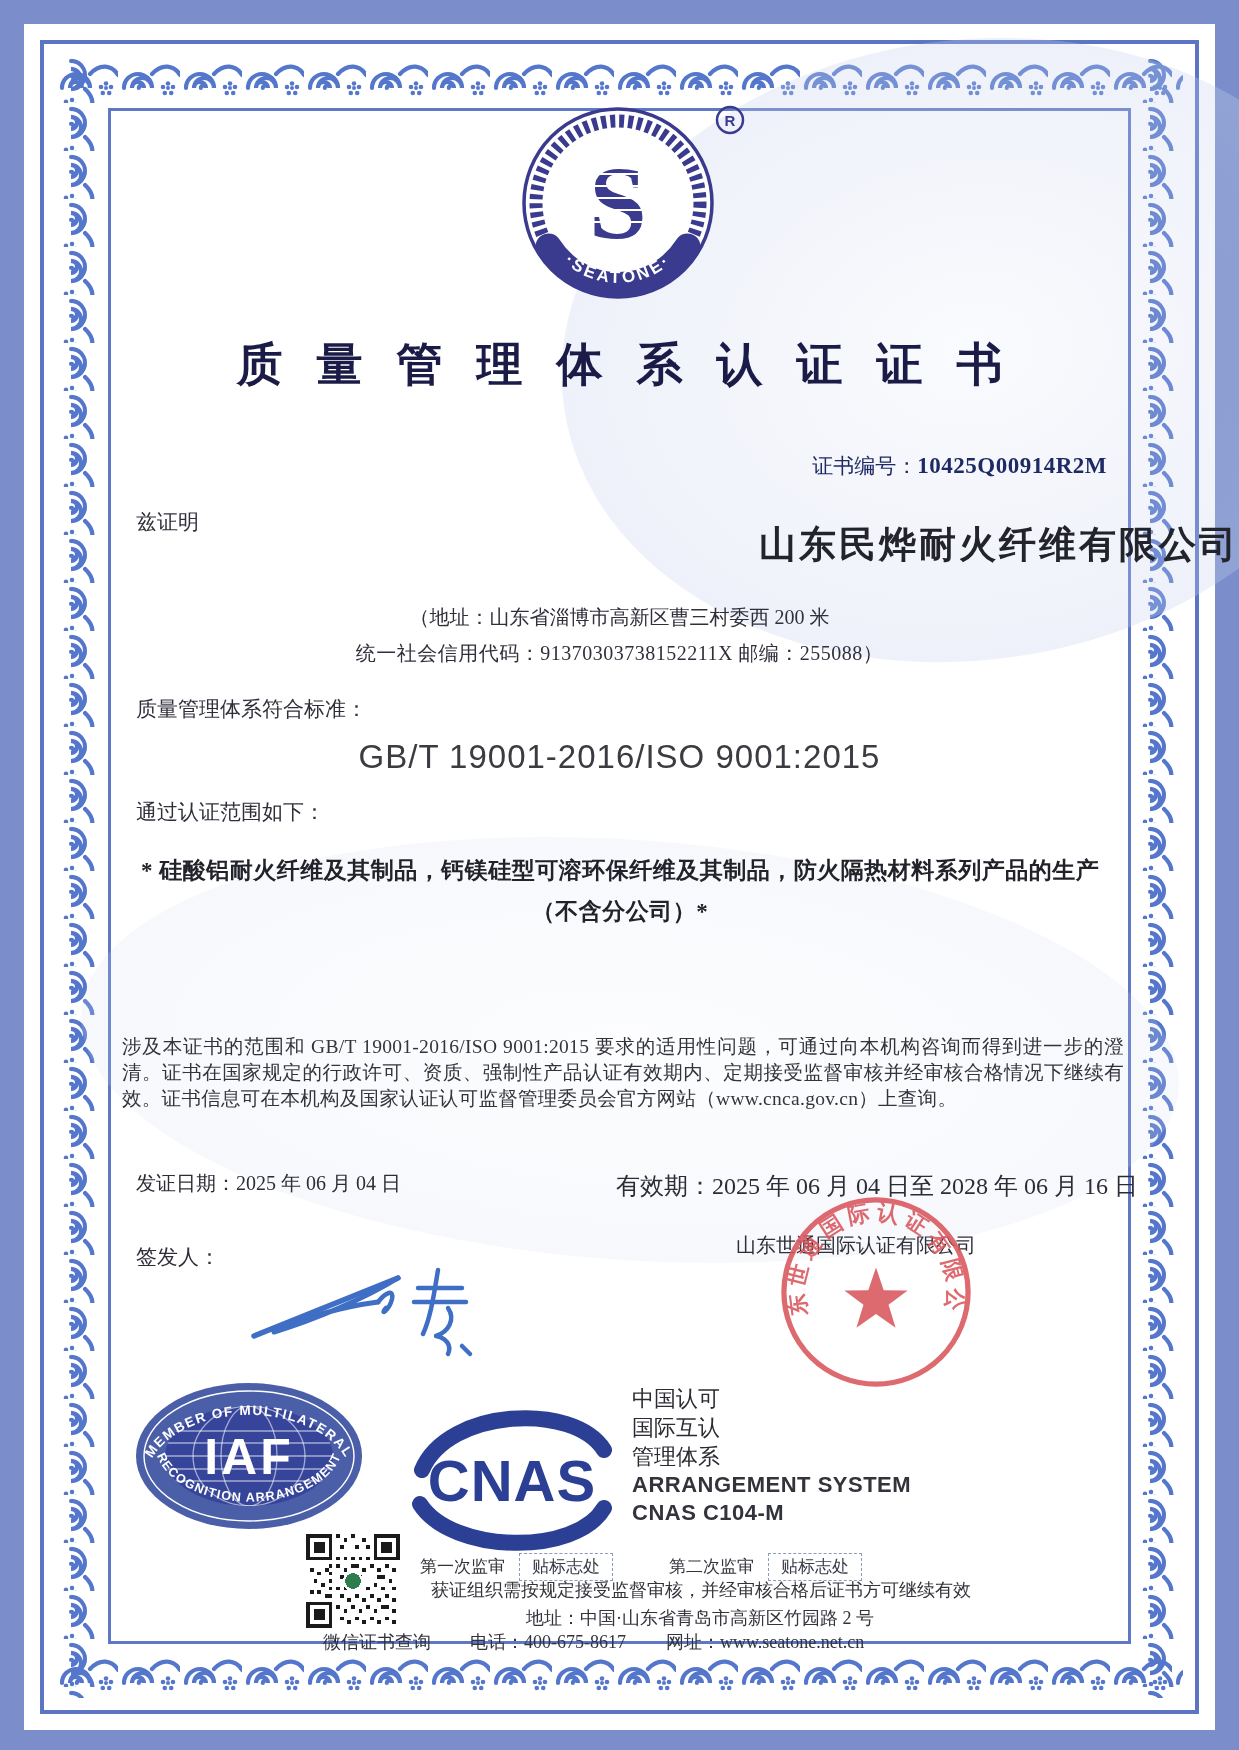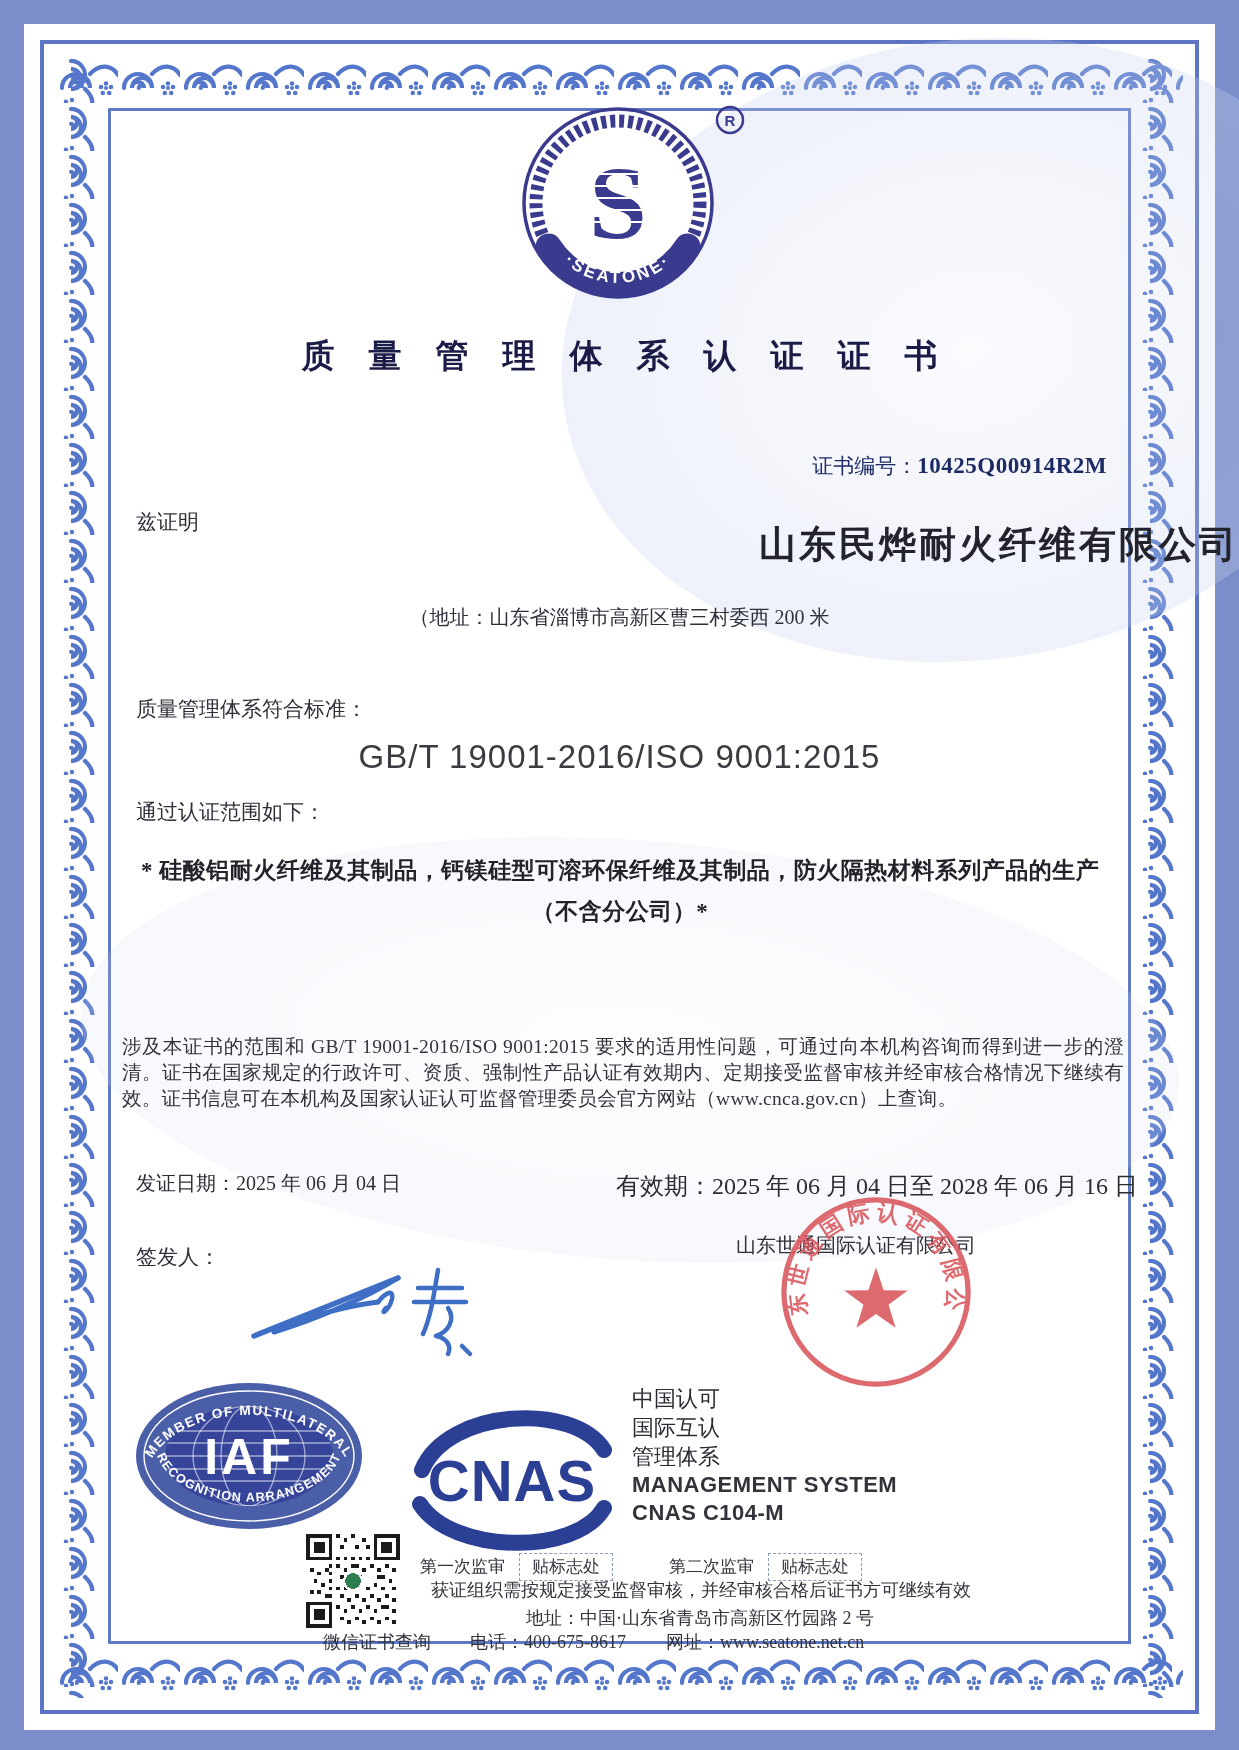--- a/index.html
+++ b/index.html
@@ -21,21 +21,21 @@
   .wm1{position:absolute;left:560px;top:40px;width:820px;height:620px;border-radius:50%;
     background:radial-gradient(closest-side,rgba(204,213,238,0.10),rgba(198,209,236,0.30));
     transform:rotate(-8deg);z-index:1;}
   .wm2{position:absolute;left:80px;top:840px;width:1100px;height:420px;border-radius:50%;
     background:radial-gradient(closest-side,rgba(214,221,240,0.05),rgba(210,218,238,0.18));
     transform:rotate(4deg);z-index:1;}
   .content{position:absolute;left:0;top:0;width:1239px;height:1750px;z-index:2;}
 
   .seatone-logo{position:absolute;left:498px;top:96px;width:258px;height:215px;}
   .cert-title{position:absolute;left:0;top:334px;width:1239px;text-align:center;
-    font-size:33px;font-weight:bold;color:#1b1b48;letter-spacing:34px;text-indent:34px;}
+    font-size:46px;font-weight:bold;color:#1b1b48;letter-spacing:34px;text-indent:34px;}
   .certno{position:absolute;right:132px;top:452px;font-size:21px;color:#1d2a63;}
   .certno b{font-size:23px;letter-spacing:0.5px;}
   .certify{position:absolute;left:136px;top:508px;font-size:21px;color:#2f2f3a;}
   .company{position:absolute;left:0;top:520px;width:1239px;text-align:right;
     font-size:37px;font-weight:bold;color:#23232b;letter-spacing:3px;}
   .addr1{position:absolute;left:0;top:604px;width:1239px;text-align:center;font-size:20px;color:#30303c;}
   .addr2{position:absolute;left:0;top:640px;width:1239px;text-align:center;font-size:20px;color:#30303c;letter-spacing:0.5px;}
   .std-intro{position:absolute;left:136px;top:695px;font-size:21px;color:#2f2f3a;}
   .std-code{position:absolute;left:0;top:738px;width:1239px;text-align:center;
     font-family:"Liberation Sans","DejaVu Sans",sans-serif;font-size:33px;color:#3b3b41;letter-spacing:1px;}
@@ -187,20 +187,21 @@
 
   <div class="cert-title">质量管理体系认证证书</div>
 
   <div class="certno">
     <span>证书编号：</span><b>10425Q00914R2M</b>
   </div>
 
   <div class="certify">兹证明</div>
   <div class="company">山东民烨耐火纤维有限公司</div>
   <div class="addr1">（地址：山东省淄博市高新区曹三村委西 200 米</div>
+  <div class="addr2">统一社会信用代码：91370303738152211X 邮编：255088）</div>
 
   <div class="std-intro">质量管理体系符合标准：</div>
   <div class="std-code">GB/T 19001-2016/ISO 9001:2015</div>
 
   <div class="scope-intro">通过认证范围如下：</div>
   <div class="scope-text">* 硅酸铝耐火纤维及其制品，钙镁硅型可溶环保纤维及其制品，防火隔热材料系列产品的生产（不含分公司）*</div>
 
   <div class="disclaimer">涉及本证书的范围和 GB/T 19001-2016/ISO 9001:2015 要求的适用性问题，可通过向本机构咨询而得到进一步的澄清。证书在国家规定的行政许可、资质、强制性产品认证有效期内、定期接受监督审核并经审核合格情况下继续有效。证书信息可在本机构及国家认证认可监督管理委员会官方网站（www.cnca.gov.cn）上查询。</div>
 
   <div class="issue-date">
@@ -274,21 +275,21 @@
       <path d="M16,72 C42,10 168,4 198,52"></path>
       <path d="M14,106 C46,156 170,158 198,110"></path>
     </g>
     <text x="106" y="103" text-anchor="middle" font-family="'Liberation Sans','DejaVu Sans',sans-serif" font-size="58" font-weight="bold" fill="#2b3f94" letter-spacing="1">CNAS</text>
   </svg>
 
   <div class="cnas-text">
     <div class="cn">中国认可</div>
     <div class="cn">国际互认</div>
     <div class="cn">管理体系</div>
-    <div class="en">MANAGEMENT SYSTEM</div>
+    <div class="en">ARRANGEMENT SYSTEM</div>
     <div class="en">CNAS C104-M</div>
   </div>
 
   <svg class="qr" viewBox="0 0 25 25" xmlns="http://www.w3.org/2000/svg" shape-rendering="crispEdges">
     <rect width="25" height="25" fill="#ffffff"></rect>
     <g fill="#1a1a1a">
       <rect x="0" y="0" width="7" height="7"></rect>
         <rect x="1" y="1" width="5" height="5" fill="#ffffff"></rect>
         <rect x="2" y="2" width="3" height="3"></rect>
       <rect x="18" y="0" width="7" height="7"></rect>

